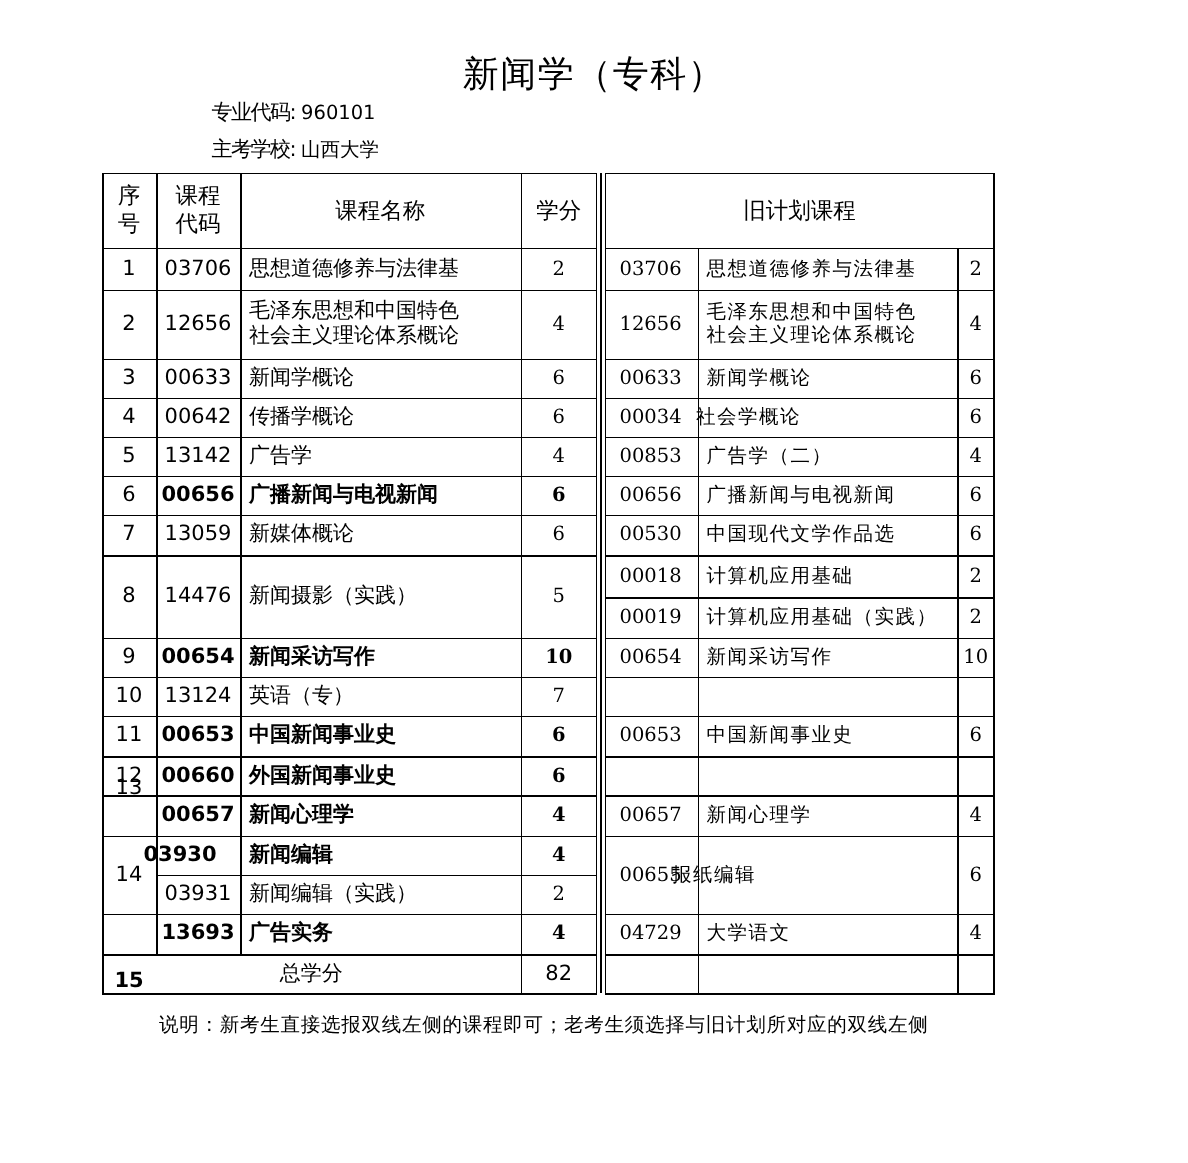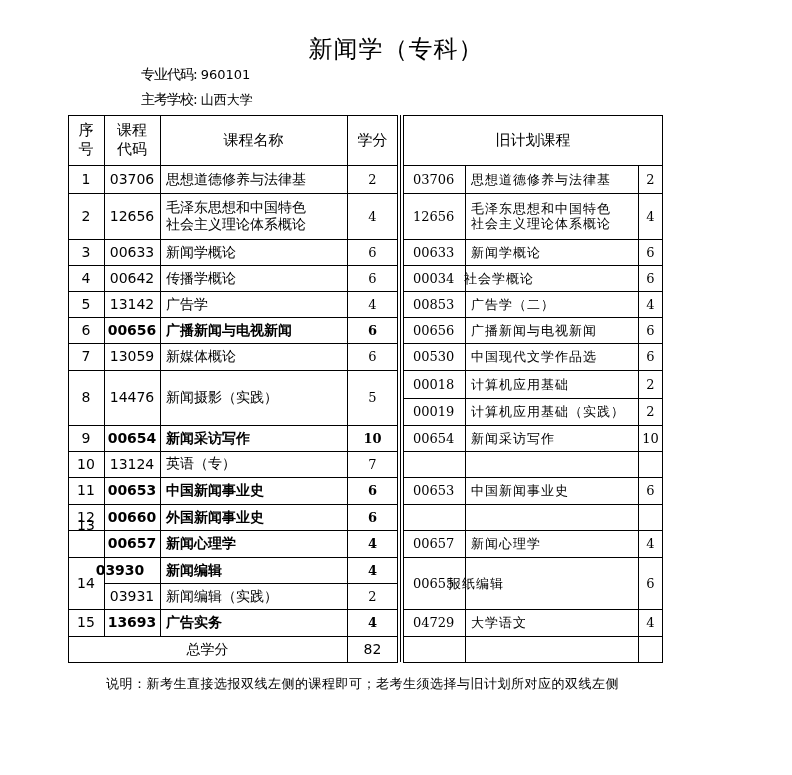--- a/index.html
+++ b/index.html
@@ -138,42 +138,42 @@
     <div class="cell c" style="left: 68px; top: 370px; width: 36px; height: 55px;">8</div>
     <div class="cell c" style="left: 104px; top: 370px; width: 56px; height: 55px;">14476</div>
     <div class="cell l" style="left: 160px; top: 370px; width: 187px; height: 55px;">新闻摄影（实践）</div>
     <div class="cell c r-font" style="left: 347px; top: 370px; width: 51px; height: 55px;">5</div>
     <div class="cell c" style="left: 68px; top: 425px; width: 36px; height: 26px;">9</div>
     <div class="cell c b" style="left: 104px; top: 425px; width: 56px; height: 26px;">00654</div>
     <div class="cell l b" style="left: 160px; top: 425px; width: 187px; height: 26px;">新闻采访写作</div>
     <div class="cell c r-font b" style="left: 347px; top: 425px; width: 51px; height: 26px;">10</div>
     <div class="cell c" style="left: 68px; top: 451px; width: 36px; height: 26px;">10</div>
     <div class="cell c" style="left: 104px; top: 451px; width: 56px; height: 26px;">13124</div>
-    <div class="cell l" style="left: 160px; top: 451px; width: 187px; height: 26px; font-family: Liberation Mono, monospace;">英语（专）</div>
+    <div class="cell l" style="left: 160px; top: 451px; width: 187px; height: 26px;">英语（专）</div>
     <div class="cell c r-font" style="left: 347px; top: 451px; width: 51px; height: 26px;">7</div>
     <div class="cell c" style="left: 68px; top: 477px; width: 36px; height: 27px;">11</div>
     <div class="cell c b" style="left: 104px; top: 477px; width: 56px; height: 27px;">00653</div>
     <div class="cell l b" style="left: 160px; top: 477px; width: 187px; height: 27px;">中国新闻事业史</div>
     <div class="cell c r-font b" style="left: 347px; top: 477px; width: 51px; height: 27px;">6</div>
     <div class="cell c" style="left: 68px; top: 504px; width: 36px; height: 26px;">12</div>
     <div class="cell c b" style="left: 104px; top: 504px; width: 56px; height: 26px;">00660</div>
     <div class="cell l b" style="left: 160px; top: 504px; width: 187px; height: 26px;">外国新闻事业史</div>
     <div class="cell c r-font b" style="left: 347px; top: 504px; width: 51px; height: 26px;">6</div>
     <div class="cell c" style="left: 68px; top: 512px; width: 36px; height: 27px;">13</div>
     <div class="cell c b" style="left: 104px; top: 530px; width: 56px; height: 27px;">00657</div>
     <div class="cell l b" style="left: 160px; top: 530px; width: 187px; height: 27px;">新闻心理学</div>
     <div class="cell c r-font b" style="left: 347px; top: 530px; width: 51px; height: 27px;">4</div>
     <div class="cell c" style="left: 68px; top: 557px; width: 36px; height: 52px;">14</div>
     <div class="cell c b" style="left: 92px; top: 557px; width: 56px; height: 26px;">03930</div>
     <div class="cell l b" style="left: 160px; top: 557px; width: 187px; height: 26px;">新闻编辑</div>
     <div class="cell c r-font b" style="left: 347px; top: 557px; width: 51px; height: 26px;">4</div>
     <div class="cell c" style="left: 104px; top: 583px; width: 56px; height: 26px;">03931</div>
     <div class="cell l" style="left: 160px; top: 583px; width: 187px; height: 26px;">新闻编辑（实践）</div>
     <div class="cell c r-font" style="left: 347px; top: 583px; width: 51px; height: 26px;">2</div>
-    <div class="cell c" style="left: 68px; top: 609px; width: 36px; height: 27px;">15</div>
+    <div class="cell c" style="left: 68px; top: 641px; width: 36px; height: 27px; font-weight: bold;">15</div>
     <div class="cell c b" style="left: 104px; top: 609px; width: 56px; height: 27px;">13693</div>
     <div class="cell l b" style="left: 160px; top: 609px; width: 187px; height: 27px;">广告实务</div>
     <div class="cell c r-font b" style="left: 347px; top: 609px; width: 51px; height: 27px;">4</div>
   </div>
 
 <div id="right-rows">
     <div class="cell l r-font" style="left: 403px; top: 165px; width: 52px; height: 28px; padding-left: 10px;">03706</div>
     <div class="cell l" style="left: 465px; top: 165px; width: 167px; height: 28px; font-size: 13px; letter-spacing: 1px;">思想道德修养与法律基</div>
     <div class="cell c r-font" style="left: 638px; top: 165px; width: 25px; height: 28px;">2</div>
     <div class="cell l r-font" style="left: 403px; top: 193px; width: 52px; height: 46px; padding-left: 10px;">12656</div>

